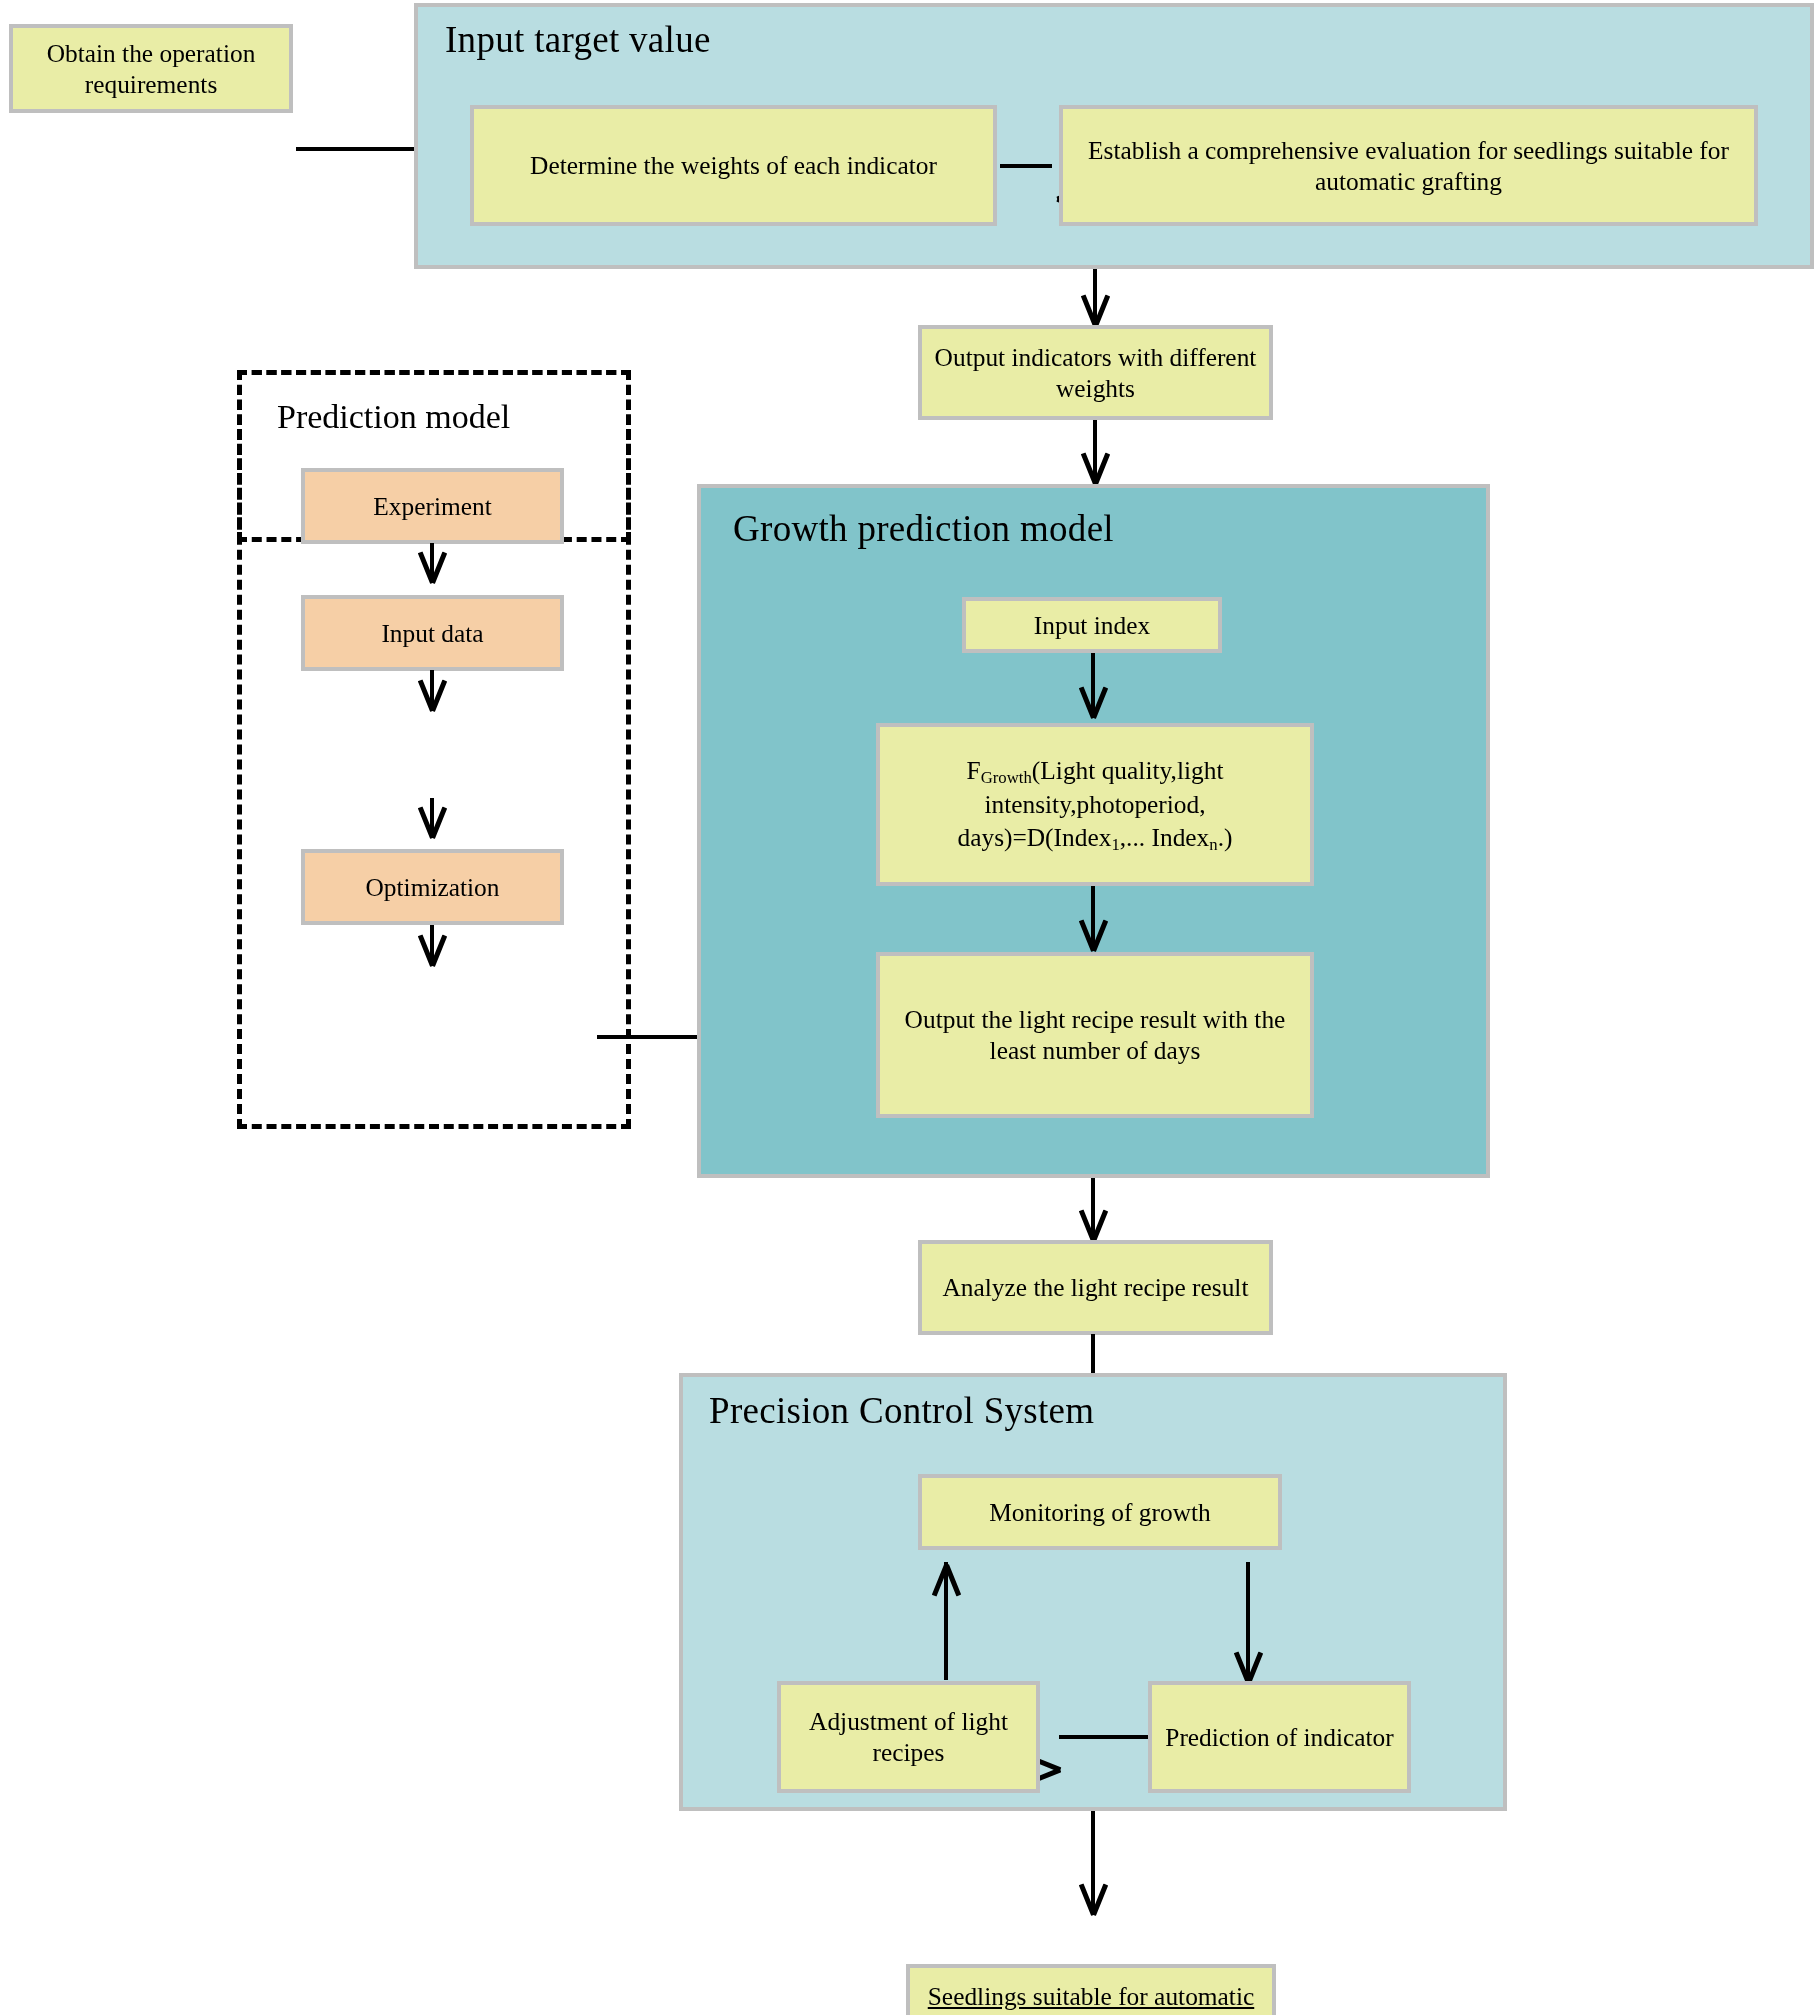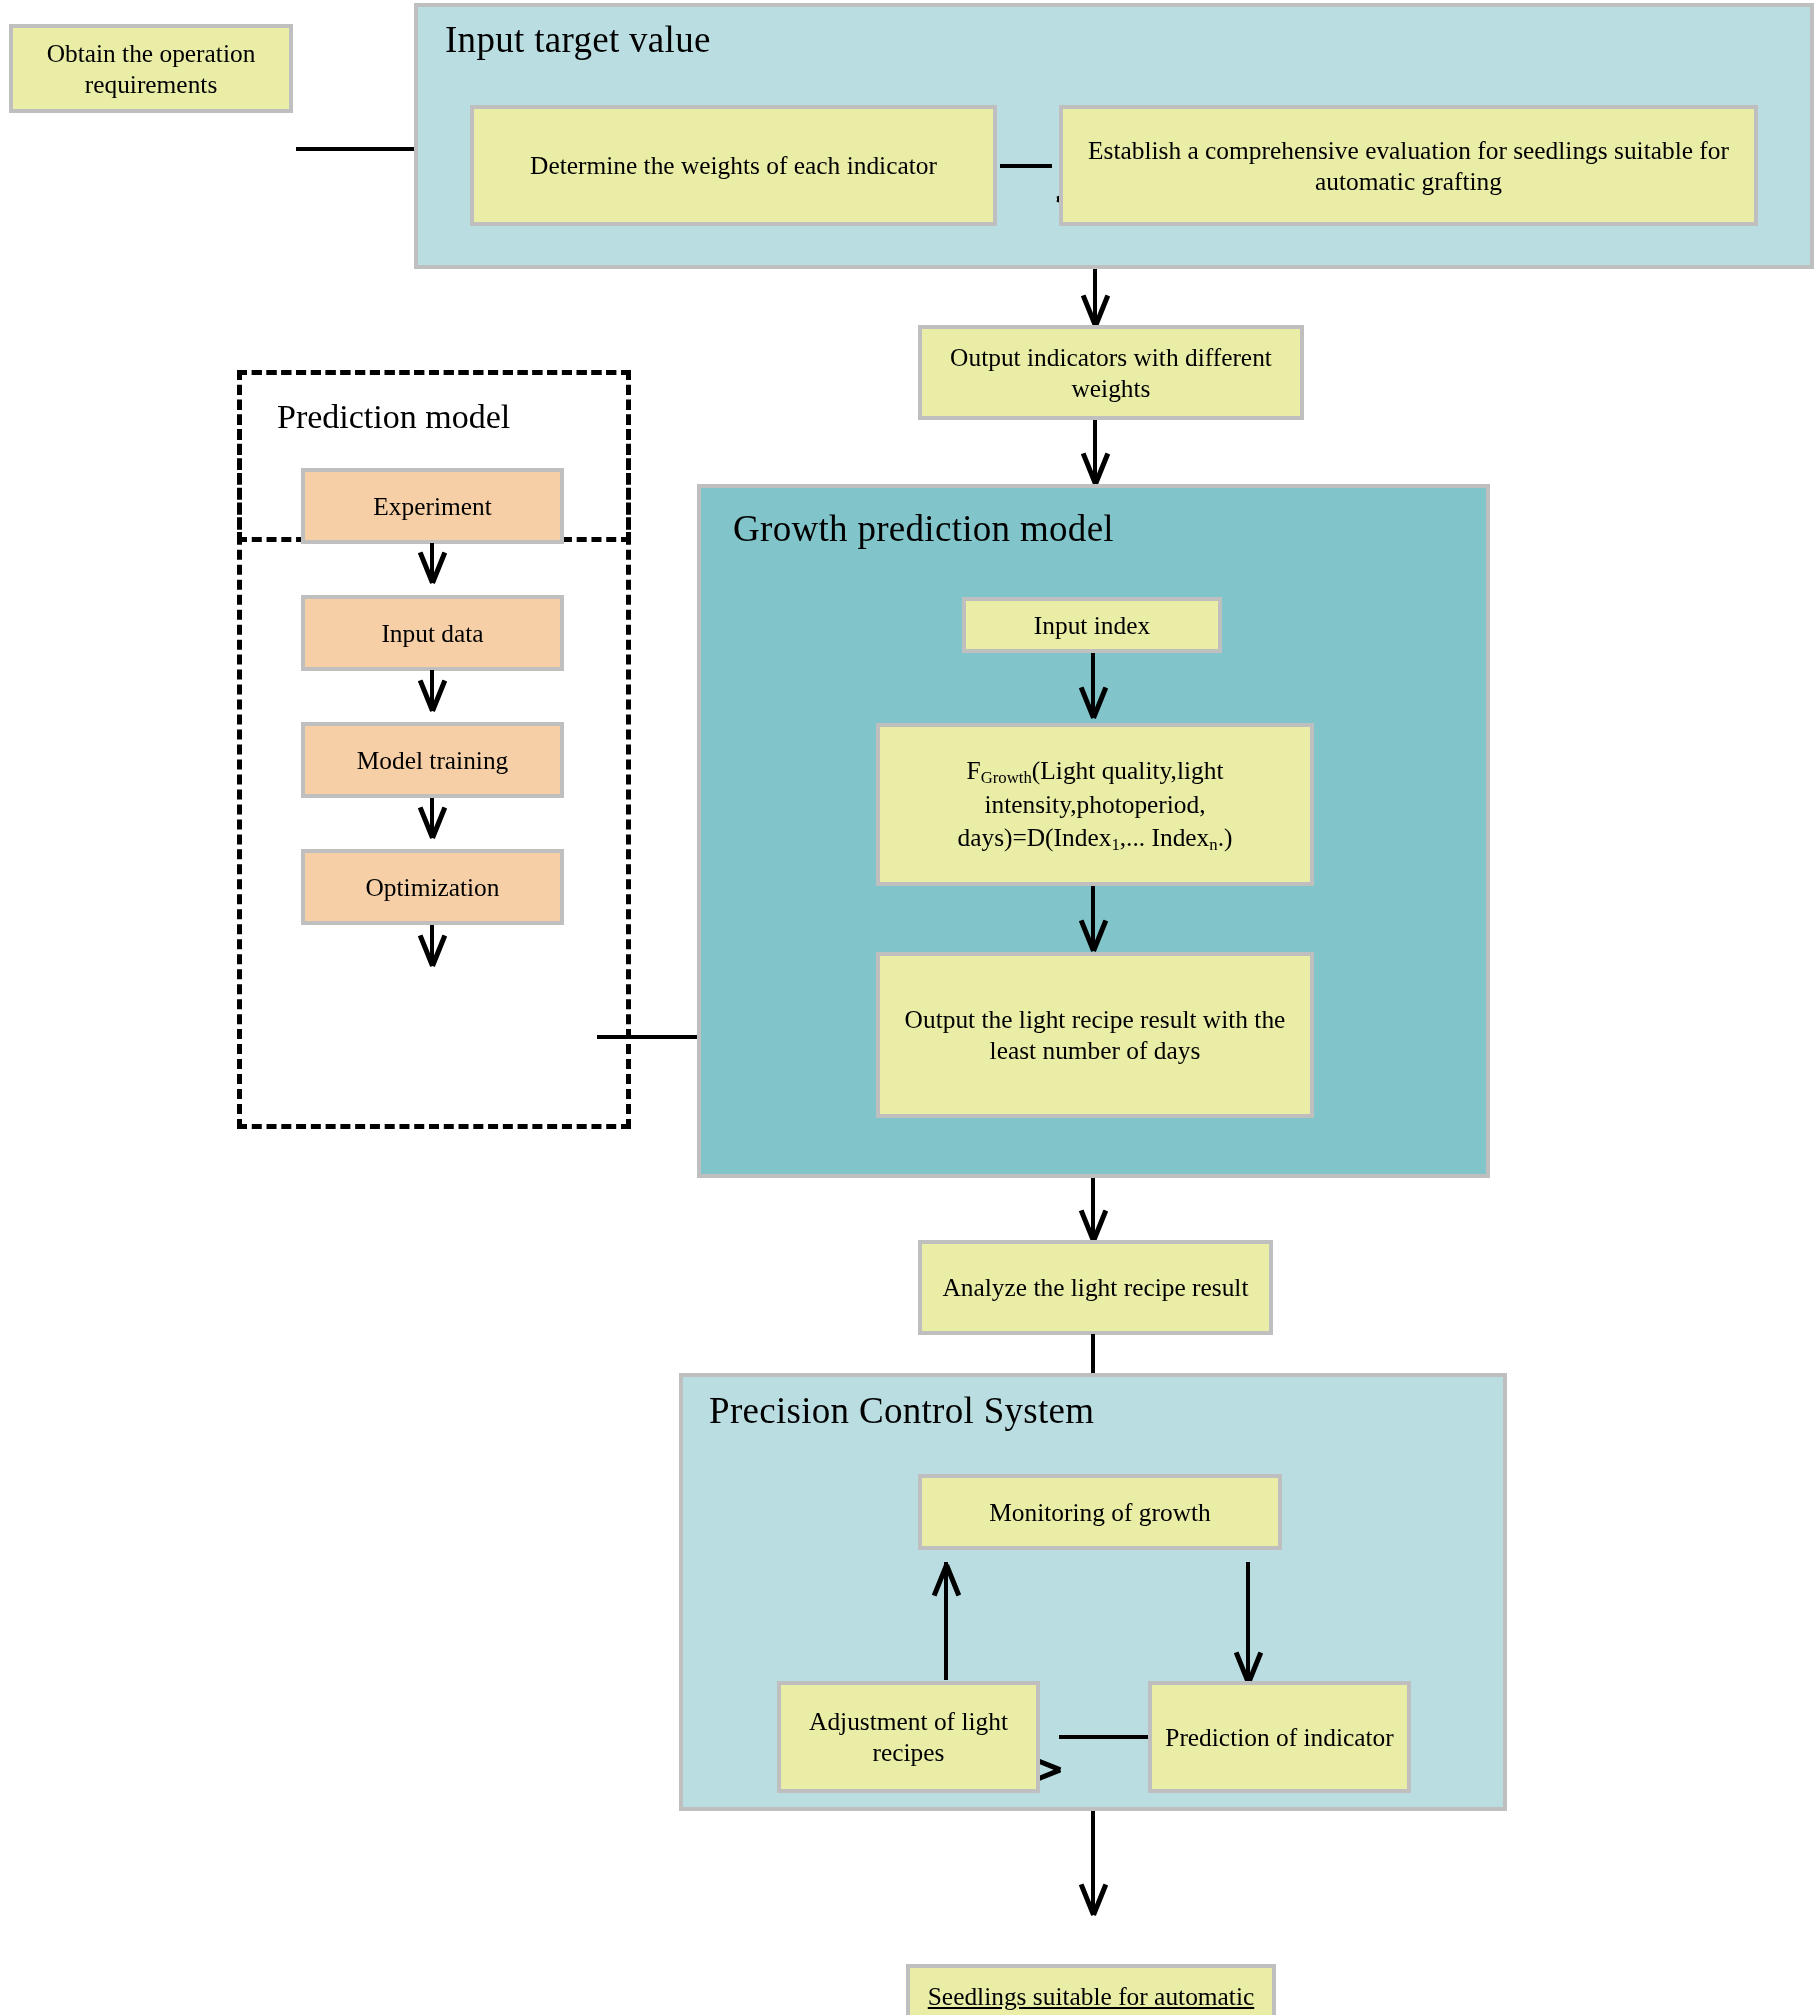--- a/index.html
+++ b/index.html
@@ -140,21 +140,21 @@
   </div>
 
   <div class="conn">
     <div class="vline" style="left:1093px; top:269px; width:4.1px; height:56px;"></div>
     <div class="ah down" style="left:1093px; top:293px;">
       <span class="a"></span>
         <span class="b"></span>
     </div>
   </div>
 
-  <div class="node yellow" style="left:918px; top:325px; width:386px; height:95px;">
+  <div class="node yellow" style="left:918px; top:325px; width:355px; height:95px;">
     <span class="txt">Output indicators with different weights</span>
   </div>
 
   <div class="conn">
     <div class="vline" style="left:1093px; top:420px; width:4.1px; height:62px;"></div>
     <div class="ah down" style="left:1093px; top:451px;">
       <span class="a"></span>
         <span class="b"></span>
     </div>
   </div>
@@ -181,23 +181,20 @@
     <span class="txt">Input data</span>
   </div>
   <div class="conn">
     <div class="vline" style="left:430px; top:670px; width:4.1px; height:37px;"></div>
     <div class="ah down" style="left:430px; top:678px;">
       <span class="a"></span>
         <span class="b"></span>
     </div>
   </div>
 
-  <div class="node orange" style="left:301px; top:722px; width:263px; height:76px;">
-    <span class="txt">Model training</span>
-  </div>
   <div class="conn">
     <div class="vline" style="left:430px; top:798px; width:4.1px; height:37px;"></div>
     <div class="ah down" style="left:430px; top:805px;">
       <span class="a"></span>
         <span class="b"></span>
     </div>
   </div>
 
   <div class="node orange" style="left:301px; top:849px; width:263px; height:76px;">
     <span class="txt">Optimization</span>

